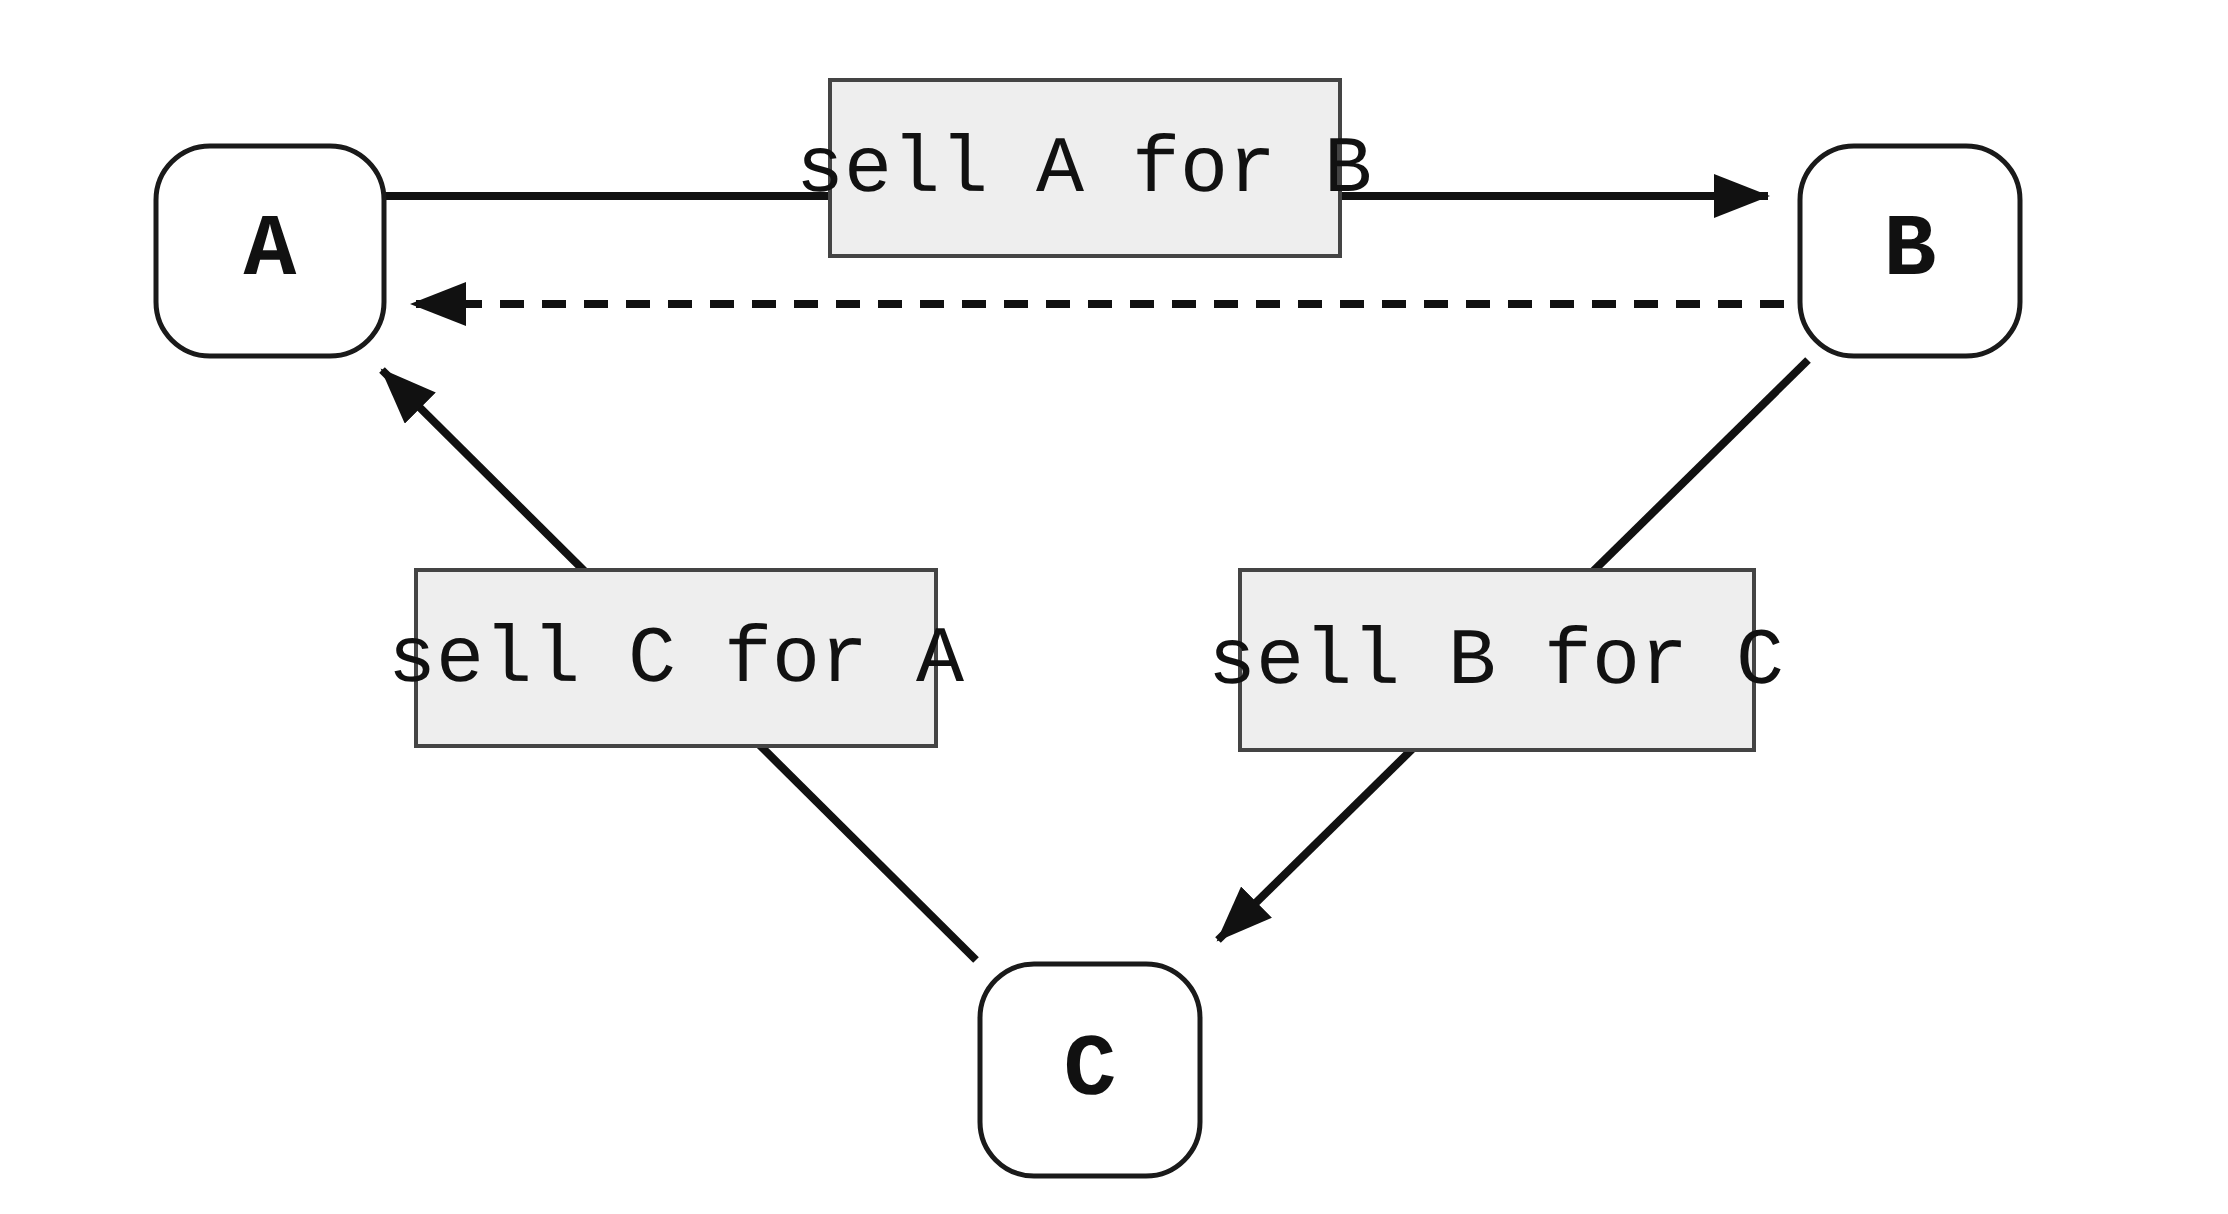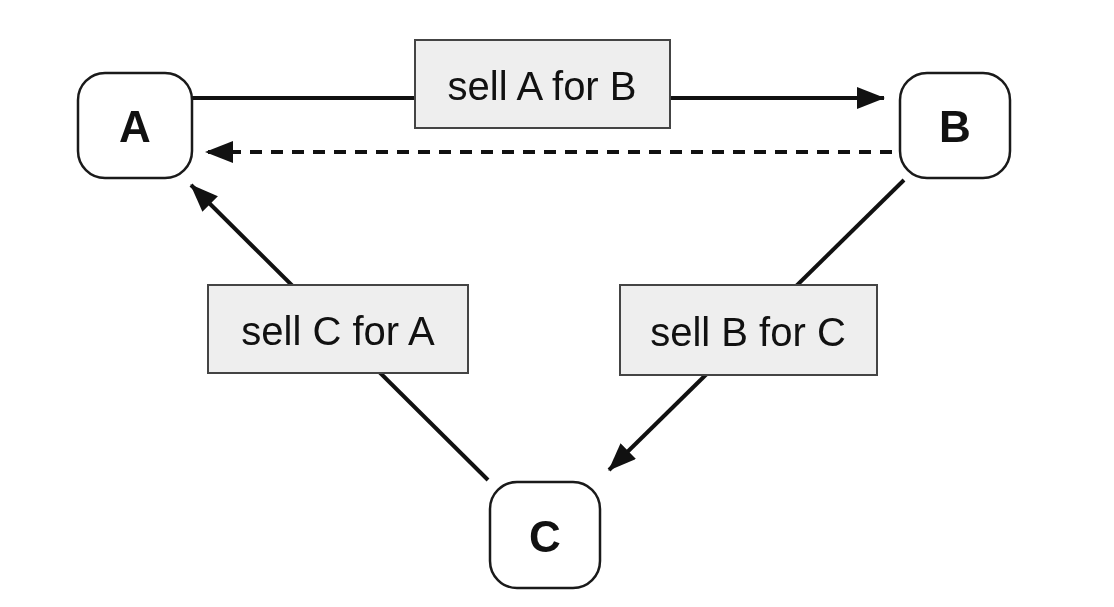--- a/index.html
+++ b/index.html
@@ -2,21 +2,21 @@
 <html><head>
 <meta charset="utf-8">
 <style>
   html, body { margin: 0; padding: 0; background: #ffffff; }
   .stage {
     position: relative;
     width: 1114px;
     height: 607px;
     background: #ffffff;
     overflow: hidden;
-    font-family: Liberation Sans, sans-serif;
+    font-family: Liberation Mono, monospace;
   }
   svg { display: block; }
   .edge { stroke-width: 4; fill: none; }
   .edge.dashed { stroke-dasharray: 12 9; }
   .node-box { stroke-width: 2.5; }
   .label-box { stroke-width: 2; }
   .node-label {
     font-size: 44px;
     font-weight: bold;
     text-anchor: middle;

